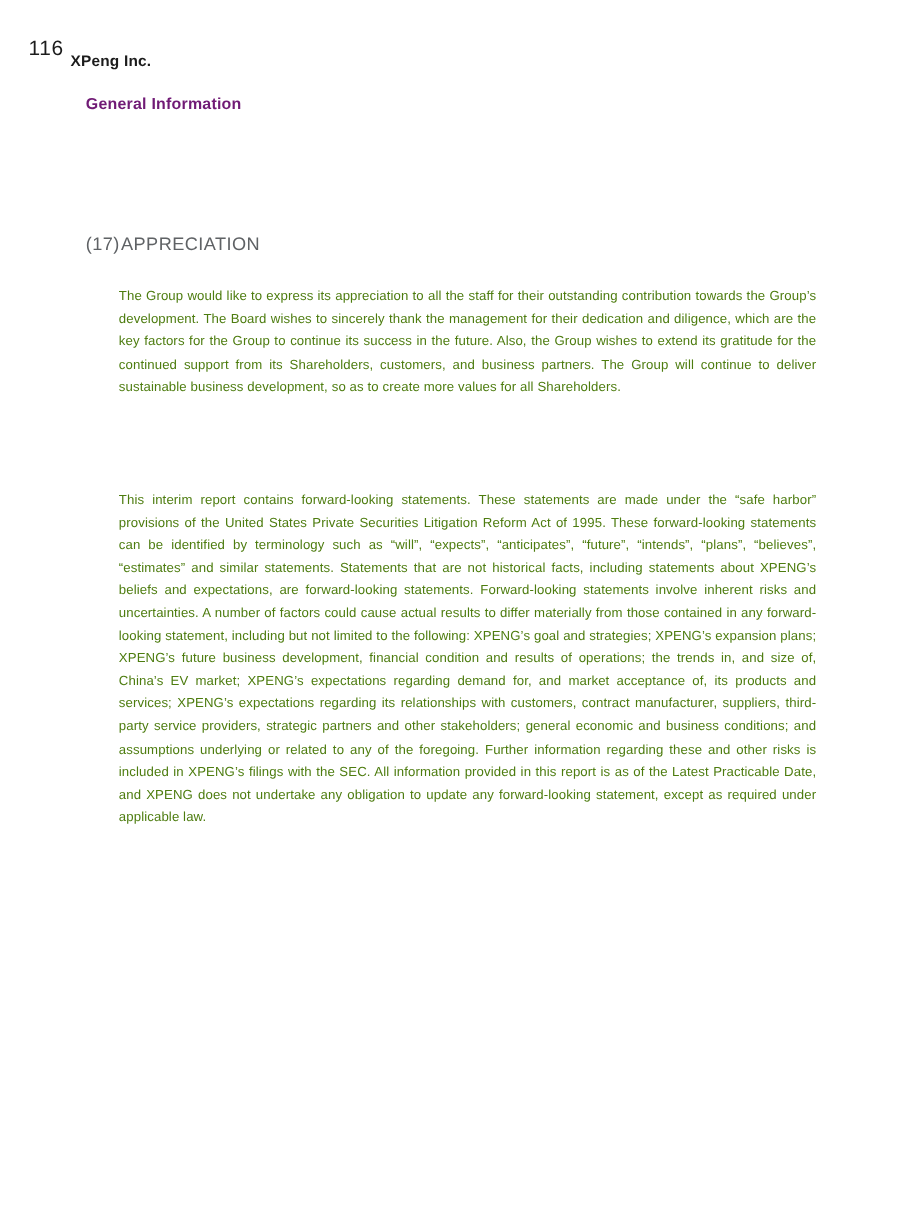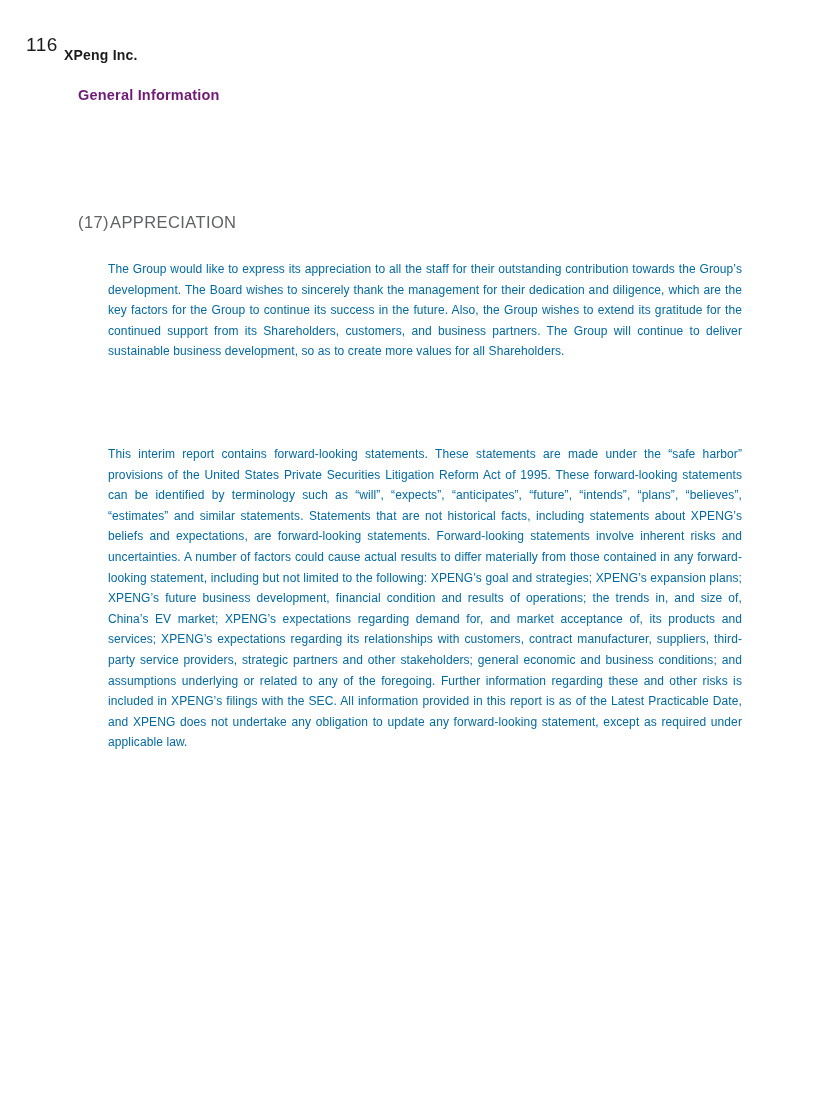--- a/index.html
+++ b/index.html
@@ -56,21 +56,21 @@
     width: 32px;
     flex: 0 0 auto;
   }
   .section-body {
     position: absolute;
     left: 108px;
     width: 634px;
     margin: 0;
     font-size: 12px;
     line-height: 20.6px;
-    color: #0369a1;
+    color: #4d7c0f;
     text-align: justify;
     letter-spacing: 0.1px;
   }
   #s1-heading { top: 213px; }
   #s1-body    { top: 259px; }
   #s2-heading { top: 378px; }
   #s2-body    { top: 444px; }
 </style>
 </head>
 <body>

